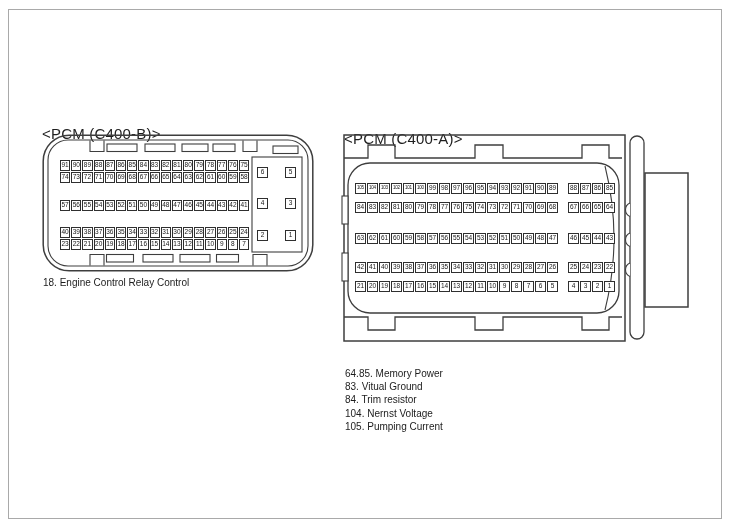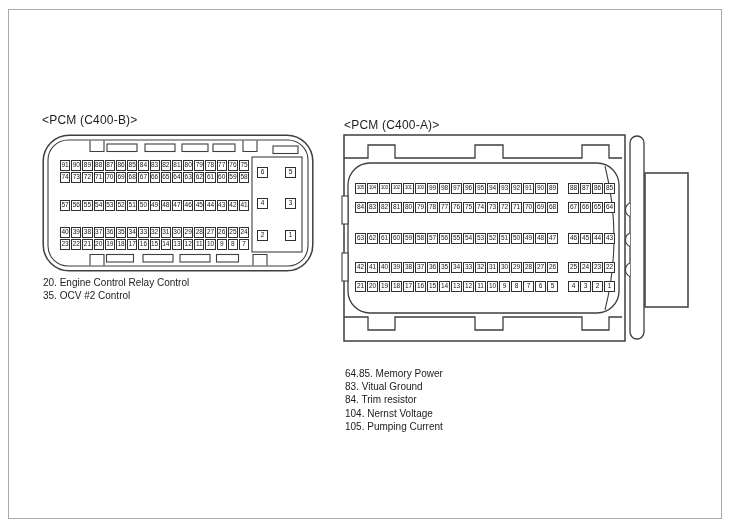--- a/index.html
+++ b/index.html
@@ -5,21 +5,21 @@
   html,body{margin:0;padding:0;background:#ffffff;}
   .page{
     position:relative;width:730px;height:528px;background:#fff;
     font-family:"Liberation Sans",sans-serif;overflow:hidden;
   }
   .page-frame{
     position:absolute;left:8px;top:9px;right:8px;bottom:9px;
     border:1.5px solid #a9a9a9;background:transparent;
   }
   .conn-title{
-    position:absolute;font-size:12px;color:#1e1e1e;letter-spacing:.2px;white-space:pre;
+    position:absolute;font-size:15px;color:#1e1e1e;letter-spacing:.2px;white-space:pre;margin-top:12px;
   }
   .connector{position:absolute;}
   svg.outline{position:absolute;left:0;top:0;overflow:visible;display:block;}
   .pin-row{position:absolute;display:flex;align-items:flex-start;}
   .pin-cell{
     box-sizing:border-box;flex:none;background:#fff;border:1px solid #2f2f2f;
     color:#161616;display:flex;align-items:center;justify-content:center;
     font-size:6.5px;line-height:1;
   }
   .pin-cell.small{font-size:4.6px;letter-spacing:-.3px;}
@@ -309,22 +309,21 @@
           <div class="pin-gap" style="width: 8px;"></div>
           <div class="pin-cell" style="width: 11px; height: 11px;">4</div>
           <div class="pin-cell" style="width: 11px; height: 11px;">3</div>
           <div class="pin-cell" style="width: 11px; height: 11px;">2</div>
           <div class="pin-cell" style="width: 11px; height: 11px;">1</div>
         </div>
       </div>
   </div>
 
   <div class="notes" id="notesB" style="left:43px;top:276px;">
-      <div class="note-line">20. Engine Control Relay Control</div>
-      <div class="note-line">35. OCV #2 Control</div>
+      <div class="note-line">18. Engine Control Relay Control</div>
     </div>
   <div class="notes" id="notesA" style="left:345px;top:367px;">
       <div class="note-line">64.85. Memory Power</div>
       <div class="note-line">83. Vitual Ground</div>
       <div class="note-line">84. Trim resistor</div>
       <div class="note-line">104. Nernst Voltage</div>
       <div class="note-line">105. Pumping Current</div>
     </div>
 </div>
 

